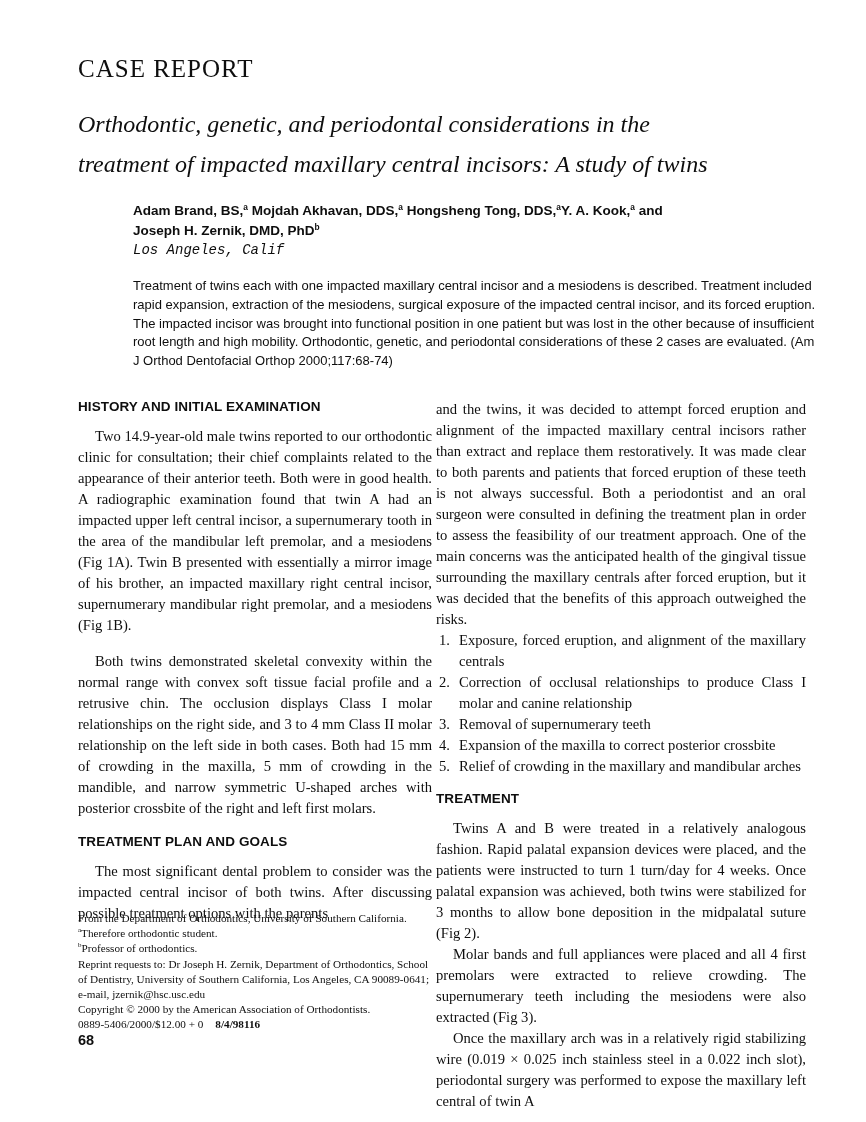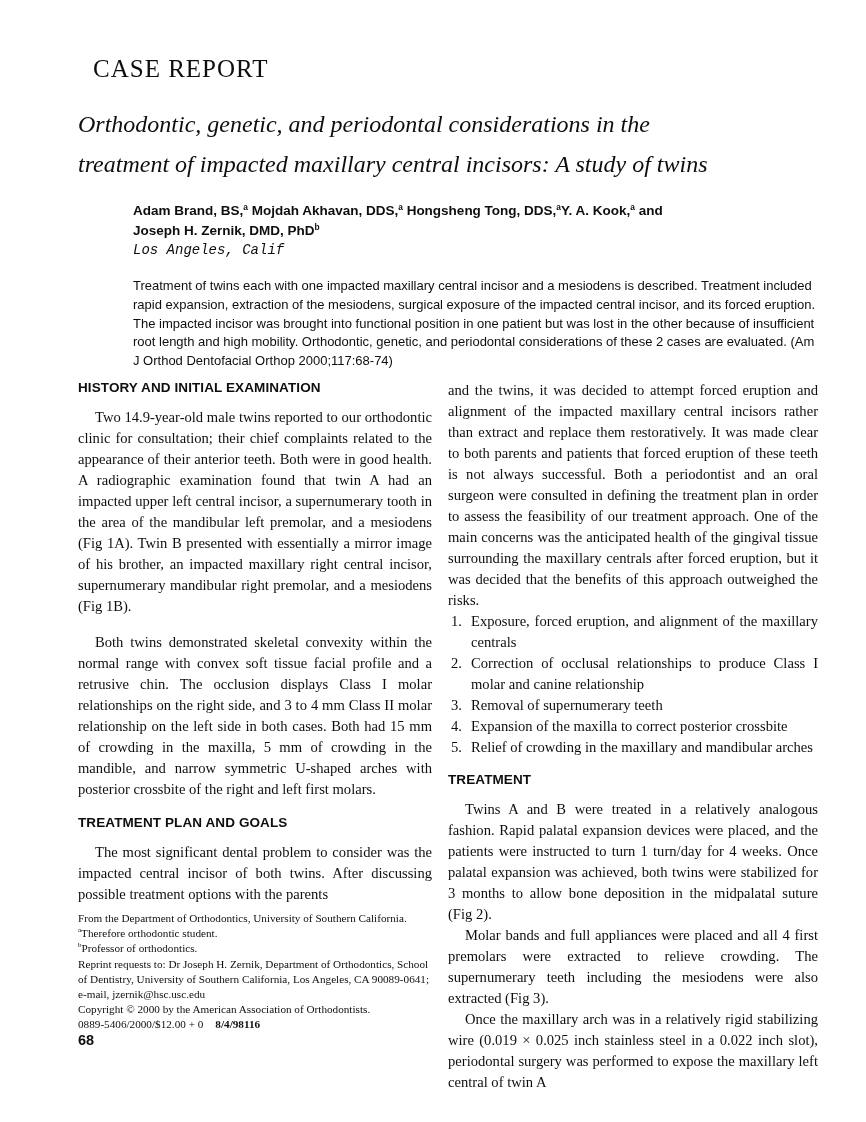--- a/index.html
+++ b/index.html
@@ -5,21 +5,21 @@
   html,body{margin:0;padding:0;background:#ffffff;}
   .page{
     position:relative;
     width:866px;height:1122px;
     background:#ffffff;
     color:#0e0e0e;
     font-family:"Liberation Serif", serif;
     overflow:hidden;
   }
   .kicker{
-    position:absolute;left:93px;top:55px;
+    position:absolute;left:78px;top:55px;
     font-family:"Liberation Serif", serif;
     font-size:25px;letter-spacing:1px;font-weight:400;
   }
   .article-title{
     position:absolute;left:78px;top:104px;width:720px;
     font-style:italic;font-weight:400;
     font-size:24px;line-height:40px;margin:0;
   }
   .article-title span{display:block;}
   .byline{
@@ -31,22 +31,22 @@
     position:absolute;left:133px;top:242px;
     font-family:Liberation Mono, monospace;
     font-style:italic;font-size:14px;
   }
   .abstract{
     position:absolute;left:133px;top:277px;width:684px;
     font-family:"Liberation Sans", sans-serif;
     font-size:13px;line-height:18.8px;
   }
   .columns{
-    position:absolute;left:78px;top:380px;width:740px;
-    display:flex;gap:16px;
+    position:absolute;left:78px;top:399px;width:740px;
+    display:flex;gap:4px;
   }
   .col-left{width:354px;}
   .col-right{width:370px;}
   .sec-heading{
     font-family:"Liberation Sans", sans-serif;
     font-size:13.5px;font-weight:bold;
     margin:0 0 12px 0;letter-spacing:0.1px;
   }
   .body-para{
     font-size:14.6px;line-height:21px;

